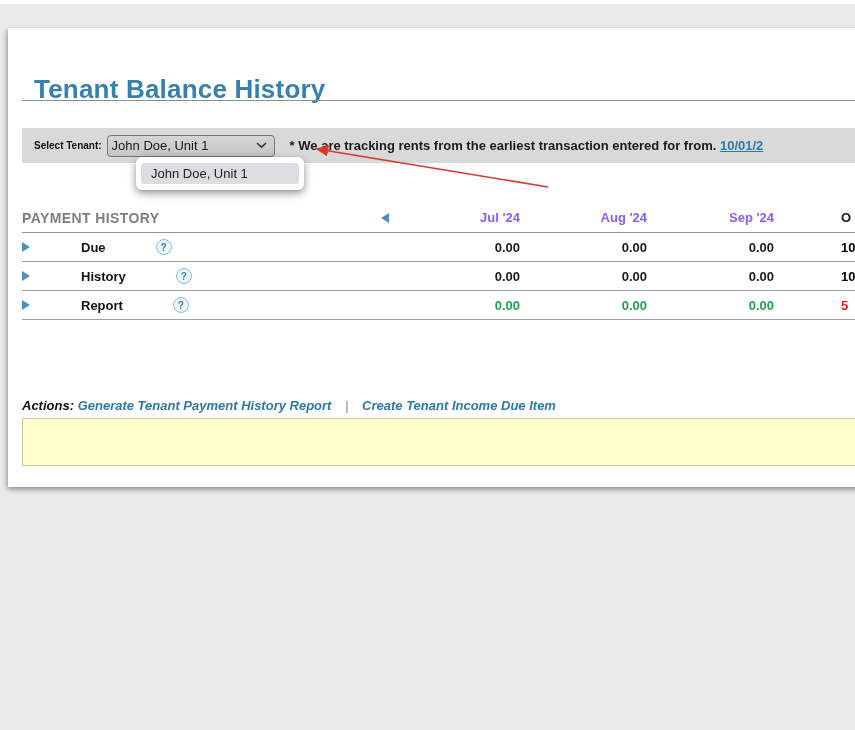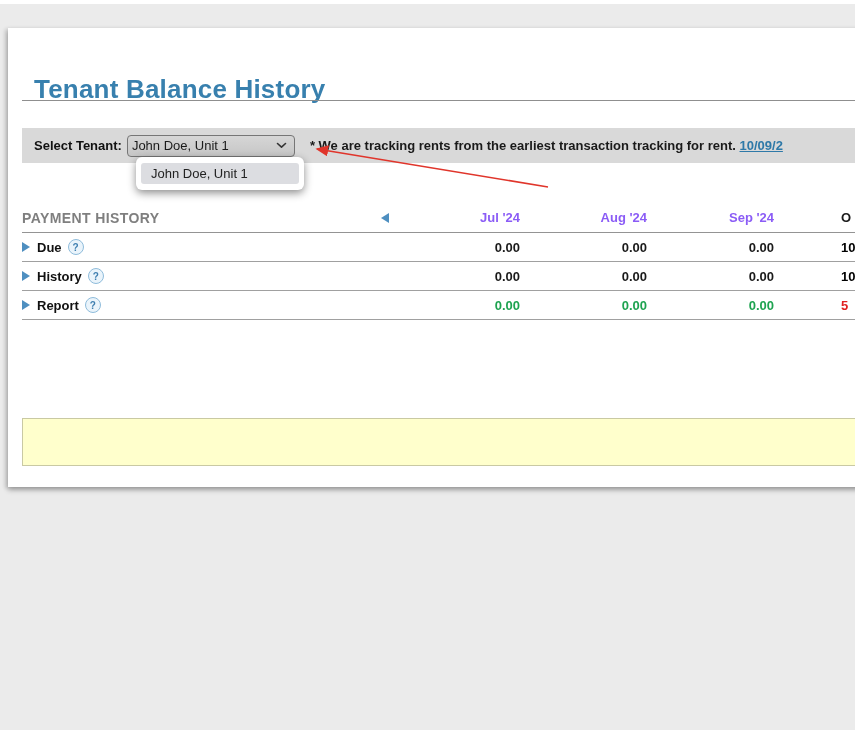--- a/index.html
+++ b/index.html
@@ -15,21 +15,21 @@
   }
   .page-title{
     position:absolute;left:14px;top:34px;margin:12px;
     font-size:26px;font-weight:bold;color:#3880ae;letter-spacing:0.2px;
   }
   .title-rule{position:absolute;left:14px;top:72px;width:961px;height:0;border-top:1px solid #8f8f8f;}
   .select-bar{
     position:absolute;left:14px;top:100px;width:961px;height:35px;background:#d9d9d9;
     display:flex;align-items:center;white-space:nowrap;
   }
-  .select-label{font-size:13px;font-weight:bold;color:#111;margin-left:12px;}
+  .select-label{font-size:10px;font-weight:bold;color:#111;margin-left:12px;}
   .select-box{
     margin-left:5px;width:168px;height:22px;box-sizing:border-box;
     background:linear-gradient(#d6d6d6,#c6c6c6);
     border:1px solid #767676;border-radius:4px;
     display:flex;align-items:center;justify-content:space-between;
     font-size:13px;color:#1a1a1a;padding:0 7px 0 4px;cursor:default;
   }
   .note{font-size:13px;font-weight:bold;color:#1a1a1a;margin-left:15px;}
   .note a{color:#2e79a8;text-decoration:underline;}
   .dropdown{
@@ -51,21 +51,21 @@
   tr.head th{height:29px;border-bottom:1px solid #949494;}
   tr.row td{height:28px;border-bottom:1px solid #a0a0a0;}
   .sect-cell{display:flex;align-items:center;justify-content:space-between;}
   .sect-title{font-size:14px;font-weight:bold;color:#7f7f7f;letter-spacing:0.4px;text-align:left;}
   .col-h{text-align:right;font-weight:bold;color:#8b5cf6;}
   .col-h-clip{text-align:left;font-weight:bold;color:#1a1a1a;padding-left:67px !important;white-space:nowrap;overflow:visible;}
   .val{text-align:right;font-weight:bold;color:#1a1a1a;}
   .val-clip{text-align:left;font-weight:bold;padding-left:67px !important;white-space:nowrap;}
   .green{color:#1ea350;}
   .red{color:#e02020;}
-  .row-label{display:flex;align-items:center;}
+  .row-label{display:flex;align-items:center;gap:44px;}
   .row-label .txt{font-weight:bold;color:#111;margin-left:7px;}
   .tri-right{width:0;height:0;border-left:8px solid #4e8fc0;border-top:5px solid transparent;border-bottom:5px solid transparent;}
   .tri-left{width:0;height:0;border-right:8px solid #4e8fc0;border-top:5px solid transparent;border-bottom:5px solid transparent;margin-right:4px;}
   .help{
     display:inline-flex;align-items:center;justify-content:center;
     width:14px;height:14px;border-radius:50%;margin-left:6px;
     border:1px solid #8fbcdb;background:#eaf4fb;color:#3f7fb0;
     font-size:10px;font-weight:bold;cursor:default;
   }
   .actions{position:absolute;left:14px;top:370px;font-size:13px;font-style:italic;font-weight:bold;white-space:nowrap;}
@@ -91,22 +91,22 @@
     <span class="select-label">Select Tenant:</span>
     <div class="select-box">
       <span>John Doe, Unit 1</span>
       <span style="display:inline-flex;">
         <svg width="11" height="7" viewBox="0 0 11 7">
             <polyline points="1.5,1.5 5.5,5.2 9.5,1.5" fill="none" stroke="#333" stroke-width="1.6" stroke-linecap="round" stroke-linejoin="round"></polyline>
           </svg>
       </span>
     </div>
     <span class="note">
-      <span>* We are tracking rents from the earliest transaction tracking for rent.</span>
-      <a href="#">10/09/2</a>
+      <span>* We are tracking rents from the earliest transaction entered for from.</span>
+      <a href="#">10/01/2</a>
     </span>
   </div>
 
   <div class="dropdown">
     <div class="option">John Doe, Unit 1</div>
   </div>
 
   <div class="arrow-layer">
     <svg width="270" height="60" viewBox="0 0 270 60">
       <defs>
@@ -179,16 +179,22 @@
         </td>
         <td class="val green">0.00</td>
         <td class="val green">0.00</td>
         <td class="val green">0.00</td>
         <td class="val-clip red">5</td>
       </tr>
     </tbody>
       </table>
   </div>
 
+  <div class="actions">
+    <span class="lbl">Actions:</span>
+    <a href="#">Generate Tenant Payment History Report</a>
+    <span class="sep">|</span>
+    <a href="#">Create Tenant Income Due Item</a>
+  </div>
 
   <div class="notice-box"></div>
 
 </div>
 
 </body></html>

